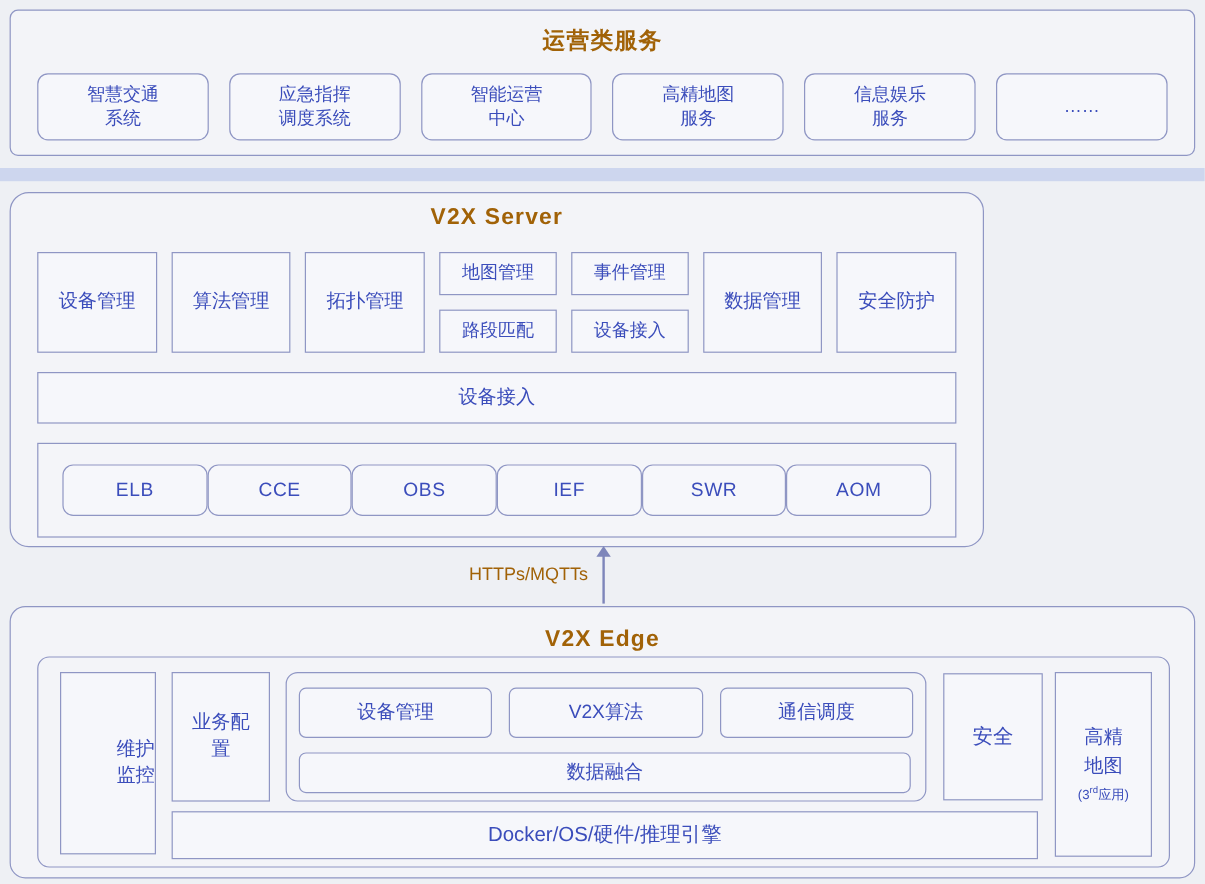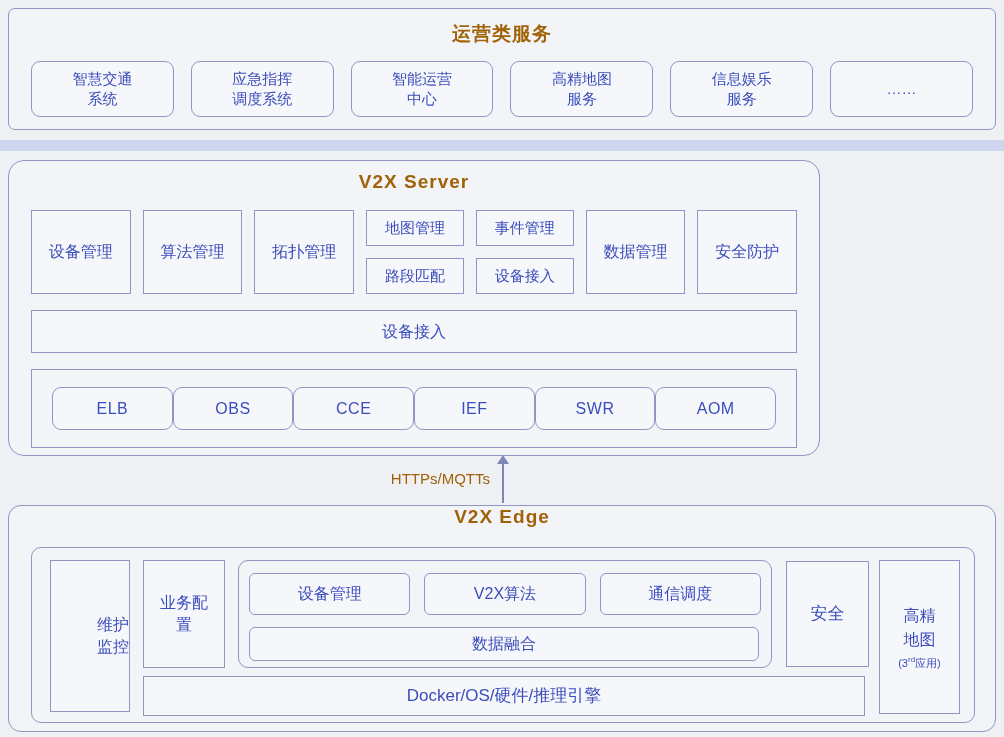--- a/index.html
+++ b/index.html
@@ -84,21 +84,21 @@
     border-right: 6px solid transparent;
     border-bottom: 9px solid #7e86ba;
   }
   #protocol-label {
     position: absolute; left: 340px; width: 150px; top: 470px;
     text-align: right; font-size: 15px; color: #a16207;
   }
 
   
   #edge { left: 8px; top: 505px; width: 988px; height: 227px; border-radius: 13px; }
-  #edge .sec-title { margin-top: 0; text-align: center; }
+  #edge .sec-title { margin-top: 16px; text-align: center; }
   #edge-inner {
     position: absolute; left: 22px; top: 41px; width: 944px; height: 176px;
     border: 1.5px solid #8f96c4; border-radius: 10px; background: #f3f4f8;
   }
   #maint-box   { position: absolute; left: 18px;  top: 12px;  width: 80px;  height: 152px; align-items: flex-end; }
   #bizcfg-box  { position: absolute; left: 111px; top: 12px;  width: 82px;  height: 108px; }
   #fusion-group{
     position: absolute; left: 206px; top: 12px; width: 534px; height: 108px;
     border: 1.5px solid #8f96c4; border-radius: 10px; background: #f3f4f8;
   }
@@ -190,24 +190,24 @@
     </div>
   </div>
   <div id="access-bar" class="box">
     <span>设备接入</span>
   </div>
   <div id="elb-wrap">
     <div class="box rounded">
       <span>ELB</span>
     </div>
     <div class="box rounded">
+      <span>CCE</span>
+    </div>
+    <div class="box rounded">
       <span>OBS</span>
-    </div>
-    <div class="box rounded">
-      <span>CCE</span>
     </div>
     <div class="box rounded">
       <span>IEF</span>
     </div>
     <div class="box rounded">
       <span>SWR</span>
     </div>
     <div class="box rounded">
       <span>AOM</span>
     </div>

